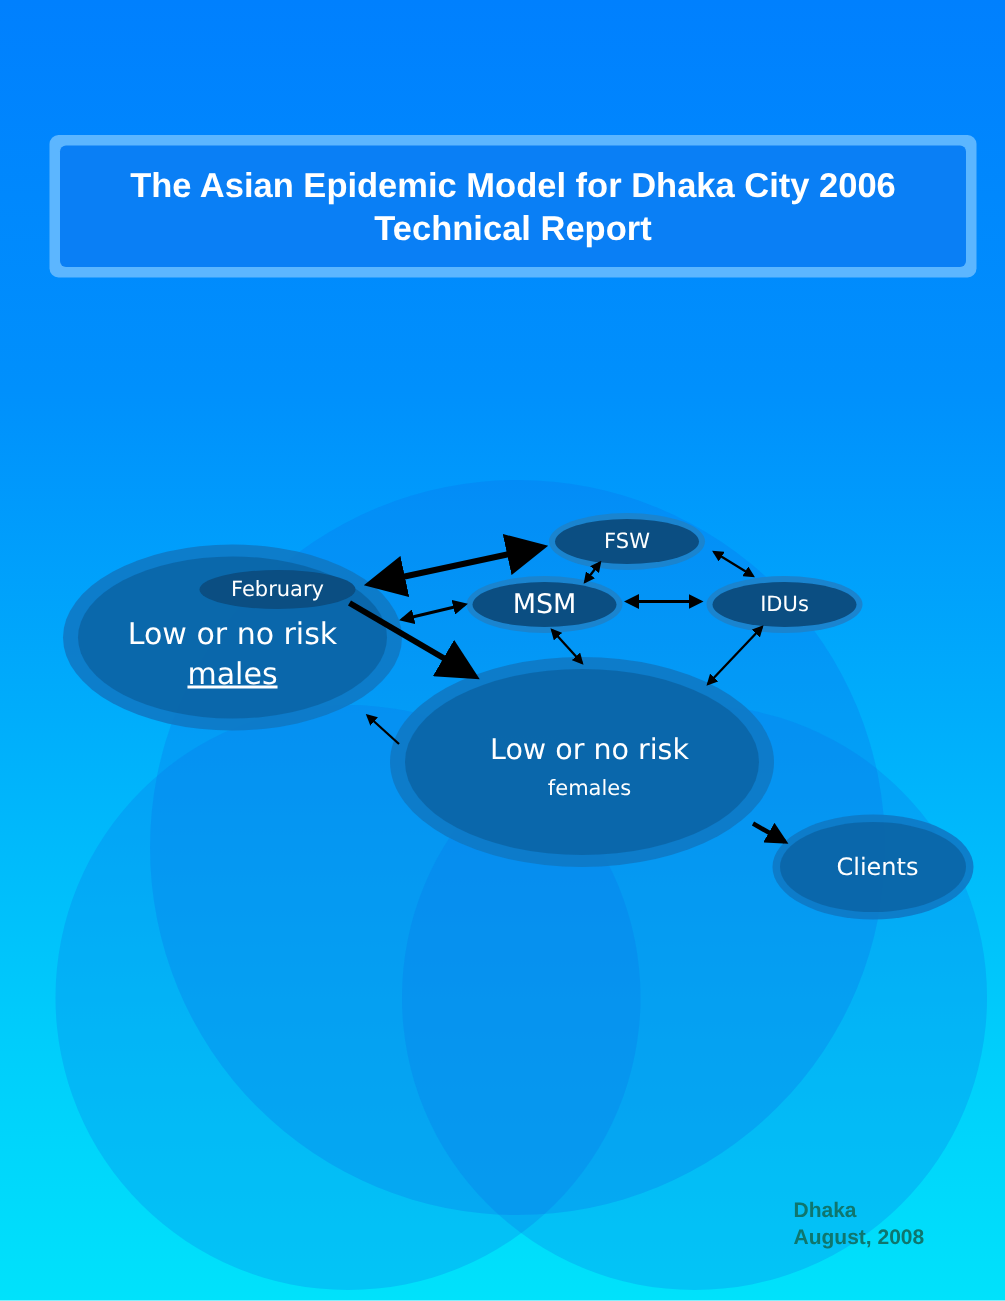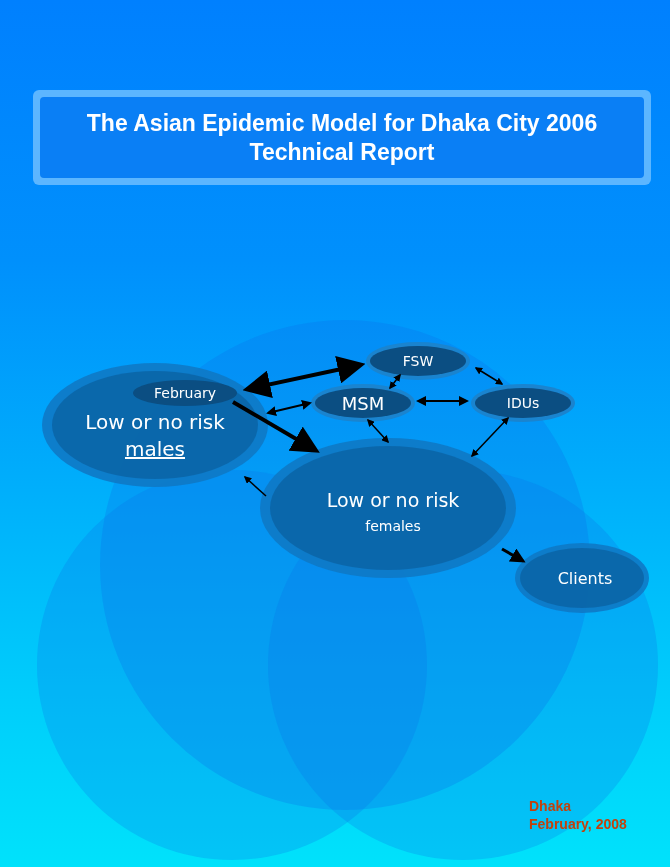--- a/index.html
+++ b/index.html
@@ -18,21 +18,21 @@
       display: flex; flex-direction: column; align-items: center; justify-content: center;
       color: #ffffff; font-weight: bold; font-size: 23px; line-height: 29px; text-align: center;
     }
     .stage { position: absolute; left: 0; top: 0; width: 670px; height: 867px; }
     .stage svg { position: absolute; left: 0; top: 0; }
     .node-label {
       position: absolute; color: #ffffff; font-family: "DejaVu Sans", sans-serif;
       text-align: center; white-space: nowrap; transform: translate(-50%, -50%);
     }
     .footer {
-      position: absolute; left: 529px; top: 797px; color: #c2410c;
+      position: absolute; left: 529px; top: 797px; color: #0f766e;
       font-weight: bold; font-size: 14px; line-height: 18px;
     }
   </style>
 </head>
 <body>
 
 <div class="stage">
   <svg width="670" height="867" viewBox="0 0 670 867">
     <defs>
       <marker id="ah" viewBox="0 0 10 10" refX="8" refY="5" markerWidth="5" markerHeight="5" orient="auto-start-reverse">
@@ -96,14 +96,14 @@
 
 <div class="title-frame">
   <div class="title-box">
     <div>The Asian Epidemic Model for Dhaka City 2006</div>
     <div>Technical Report</div>
   </div>
 </div>
 
 <div class="footer">
   <div>Dhaka</div>
-  <div>February, 2008</div>
+  <div>August, 2008</div>
 </div>
 
 </body></html>

